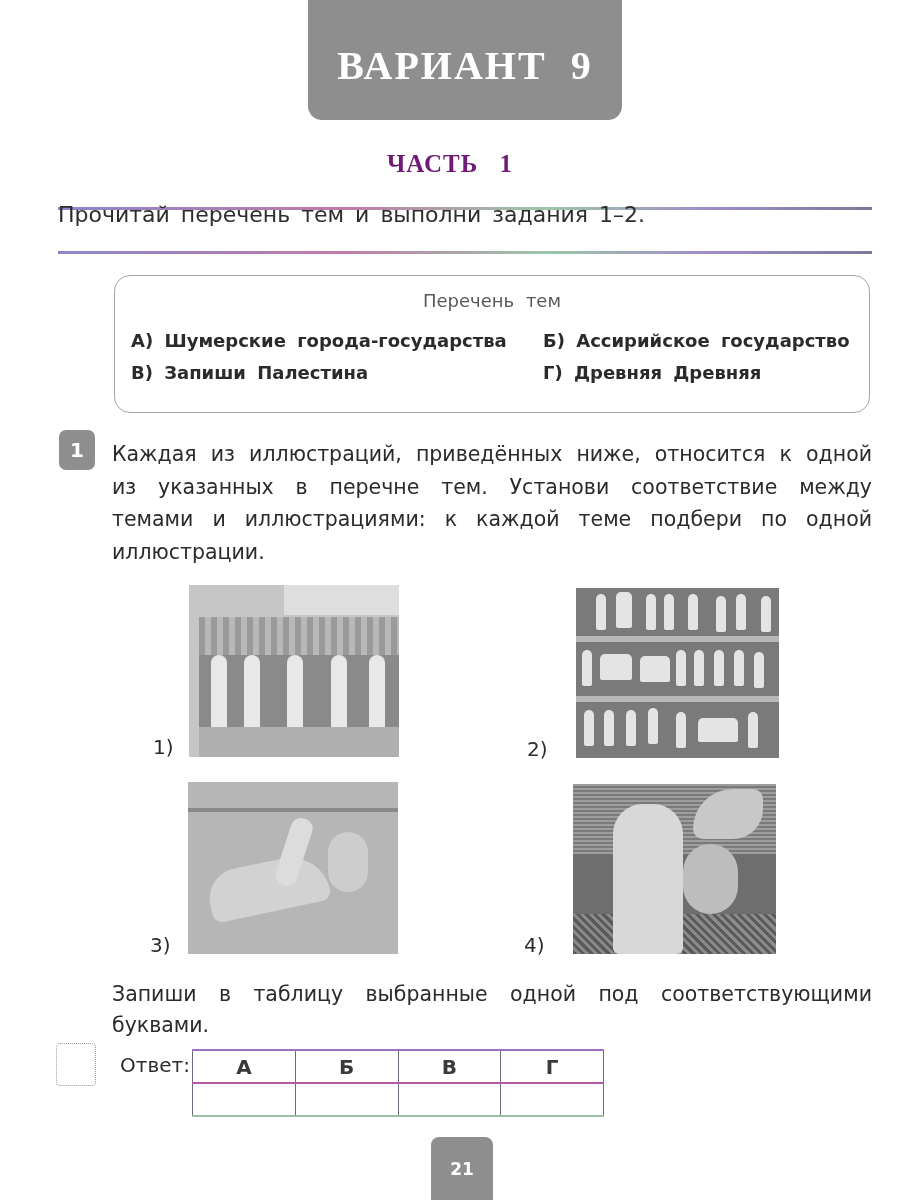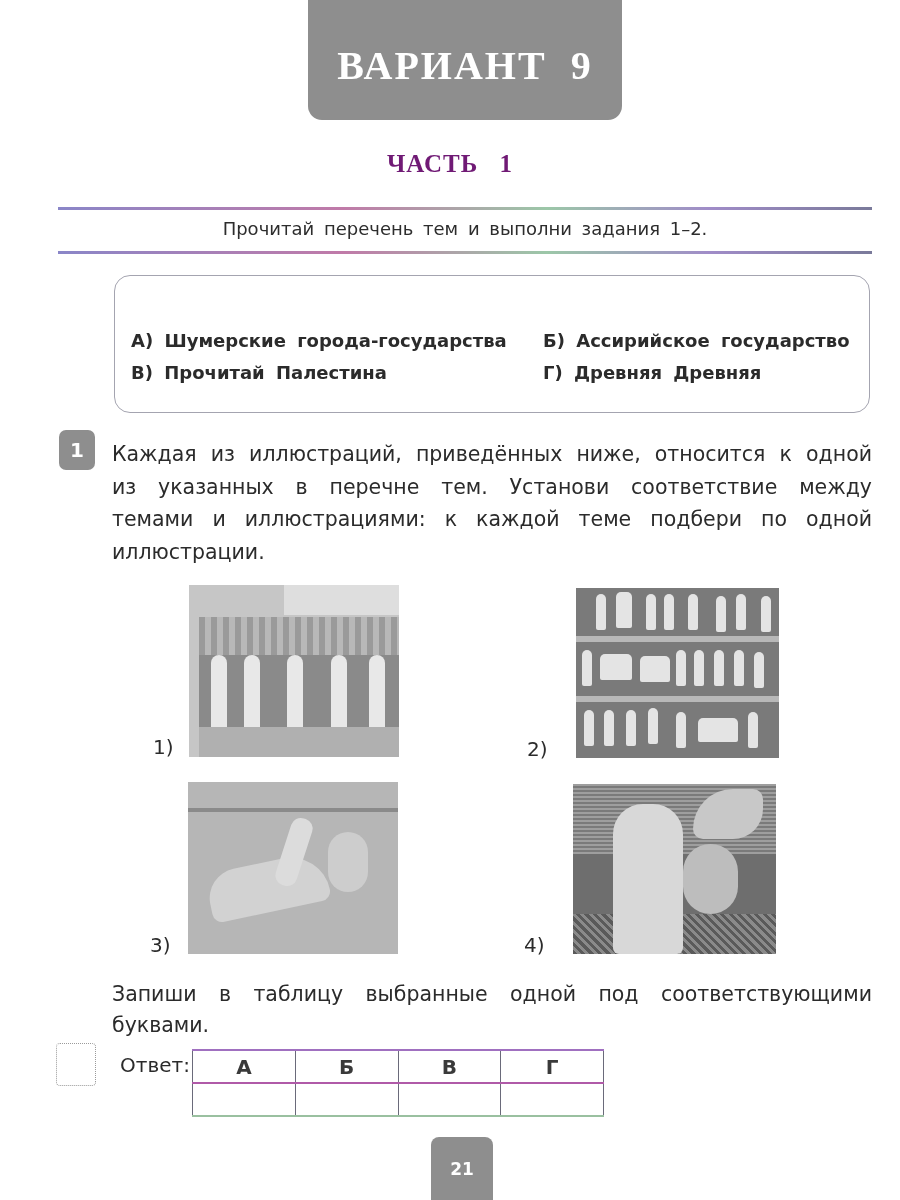--- a/index.html
+++ b/index.html
@@ -23,22 +23,22 @@
   }
 
   .rule {
     position: absolute; left: 58px; width: 814px; height: 3px;
     background: linear-gradient(90deg, #8a86c8 0%, #c07aa8 35%, #9cc7a8 60%, #a08cc8 80%, #7a7a9a 100%);
   }
   .rule.top { top: 207px; }
   .rule.bottom { top: 251px; }
 
   .instruction {
-    position: absolute; left: 58px; width: 814px; top: 218px; text-align: center;
-    font-family: "DejaVu Sans", sans-serif; font-size: 18px; color: #2d2d2d; word-spacing: 4px;
+    position: absolute; left: 58px; width: 814px; top: 202px; text-align: left;
+    font-family: "DejaVu Sans", sans-serif; font-size: 22px; color: #2d2d2d; word-spacing: 4px;
   }
 
   .topics-box {
     position: absolute; left: 114px; top: 275px; width: 756px; height: 138px;
     border: 1.5px solid #a4a4b0; border-radius: 16px;
   }
   .topics-title {
     position: absolute; left: 0; width: 100%; top: 14px; text-align: center;
     font-family: "DejaVu Sans", sans-serif; font-size: 18px; color: #5a5a5a; word-spacing: 6px;
   }
@@ -137,23 +137,24 @@
   <span>ВАРИАНТ 9</span>
 </div>
 
 <div class="part-title">ЧАСТЬ 1</div>
 
 <div class="rule top"></div>
 <div class="instruction">Прочитай перечень тем и выполни задания 1–2.</div>
 <div class="rule bottom"></div>
 
 <div class="topics-box">
+  <div class="topics-title">Перечень тем</div>
   <div class="topic a">А) Шумерские города-государства</div>
   <div class="topic b">Б) Ассирийское государство</div>
-  <div class="topic v">В) Прочитай Палестина</div>
+  <div class="topic v">В) Запиши Палестина</div>
   <div class="topic g">Г) Древняя Древняя</div>
 </div>
 
 <div class="task-badge">1</div>
 <div class="task-text">Каждая из иллюстраций, приведённых ниже, относится к одной из указанных в перечне тем. Установи соответствие между темами и иллюстрациями: к каждой теме подбери по одной иллюстрации.</div>
 
 <div class="illus-label" style="left:153px; top:735px;">1)</div>
 <div class="illus img1">
   <div class="roof"></div>
   <div class="entab"></div>

